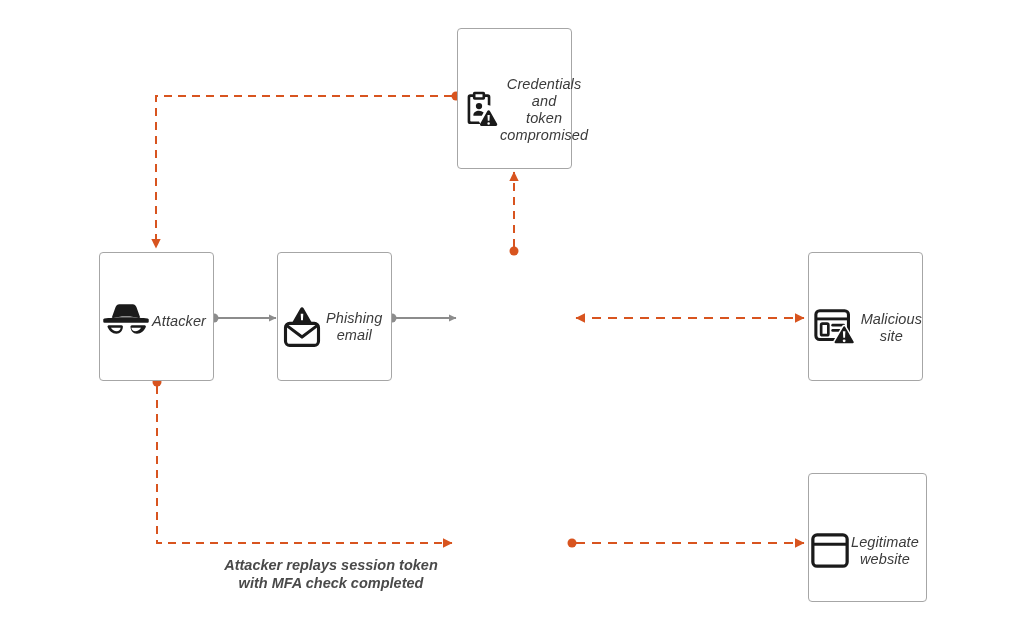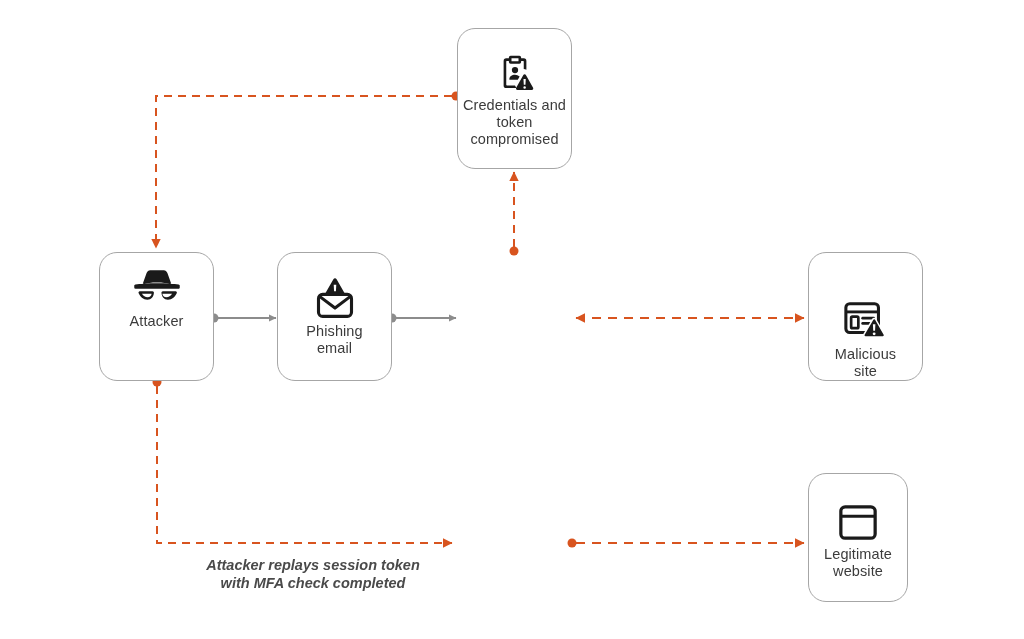--- a/index.html
+++ b/index.html
@@ -25,25 +25,25 @@
     top: 0;
     width: 1024px;
     height: 639px;
     pointer-events: none;
   }
   .node {
     position: absolute;
     box-sizing: border-box;
     background: #ffffff;
     border: 1px solid #a6a6a6;
-    border-radius: 18px;
+    border-radius: 4px;
     display: flex;
-    flex-direction: column;
     align-items: center;
     justify-content: flex-start;
+    font-style: italic;
   }
   .node .icon-wrap {
     display: flex;
     align-items: center;
     justify-content: center;
   }
   .node .node-label {
     text-align: center;
     color: #3b3b3b;
     font-size: 14.5px;
@@ -166,27 +166,27 @@
         <line x1="22.5" y1="26.5" x2="30" y2="26.5" stroke="#1a1a1a" stroke-width="2.8" stroke-linecap="round"></line>
         <path d="M34.5 21.3c.62 0 1.2.33 1.5.88l9.1 15.9c.64 1.12-.17 2.52-1.5 2.52H25.4c-1.33 0-2.14-1.4-1.5-2.52l9.1-15.9c.3-.55.88-.88 1.5-.88z" fill="#1a1a1a" stroke="#ffffff" stroke-width="1.6"></path>
         <path d="M33.2 27.3h2.6l-.35 6.8h-1.9l-.35-6.8zM34.5 35.9a1.5 1.5 0 1 1 0 3 1.5 1.5 0 0 1 0-3z" fill="#ffffff"></path>
       </svg>
     </div>
     <div class="node-label">Malicious
 site</div>
   </div>
 
 
-  <div class="node" style="left:808px; top:473px; width:100px; height:129px; padding-top:26px;">
+  <div class="node" style="left:808px; top:473px; width:119px; height:129px; padding-top:26px;">
     <div class="icon-wrap" style="height:46px;">
       <svg width="42" height="40" viewBox="0 0 44 42" fill="none">
         <rect x="4" y="4" width="36" height="33" rx="4.5" stroke="#1a1a1a" stroke-width="3.4" fill="#ffffff"></rect>
         <line x1="4.5" y1="14" x2="39.5" y2="14" stroke="#1a1a1a" stroke-width="3.2"></line>
       </svg>
     </div>
     <div class="node-label">Legitimate
 website</div>
   </div>
 
-  <div class="annotation" style="left:193px; top:556px; width:240px;">Attacker replays session token
+  <div class="annotation" style="left:211px; top:556px; width:240px;">Attacker replays session token
 with MFA check completed</div>
 
 </div>
 
 </body></html>

